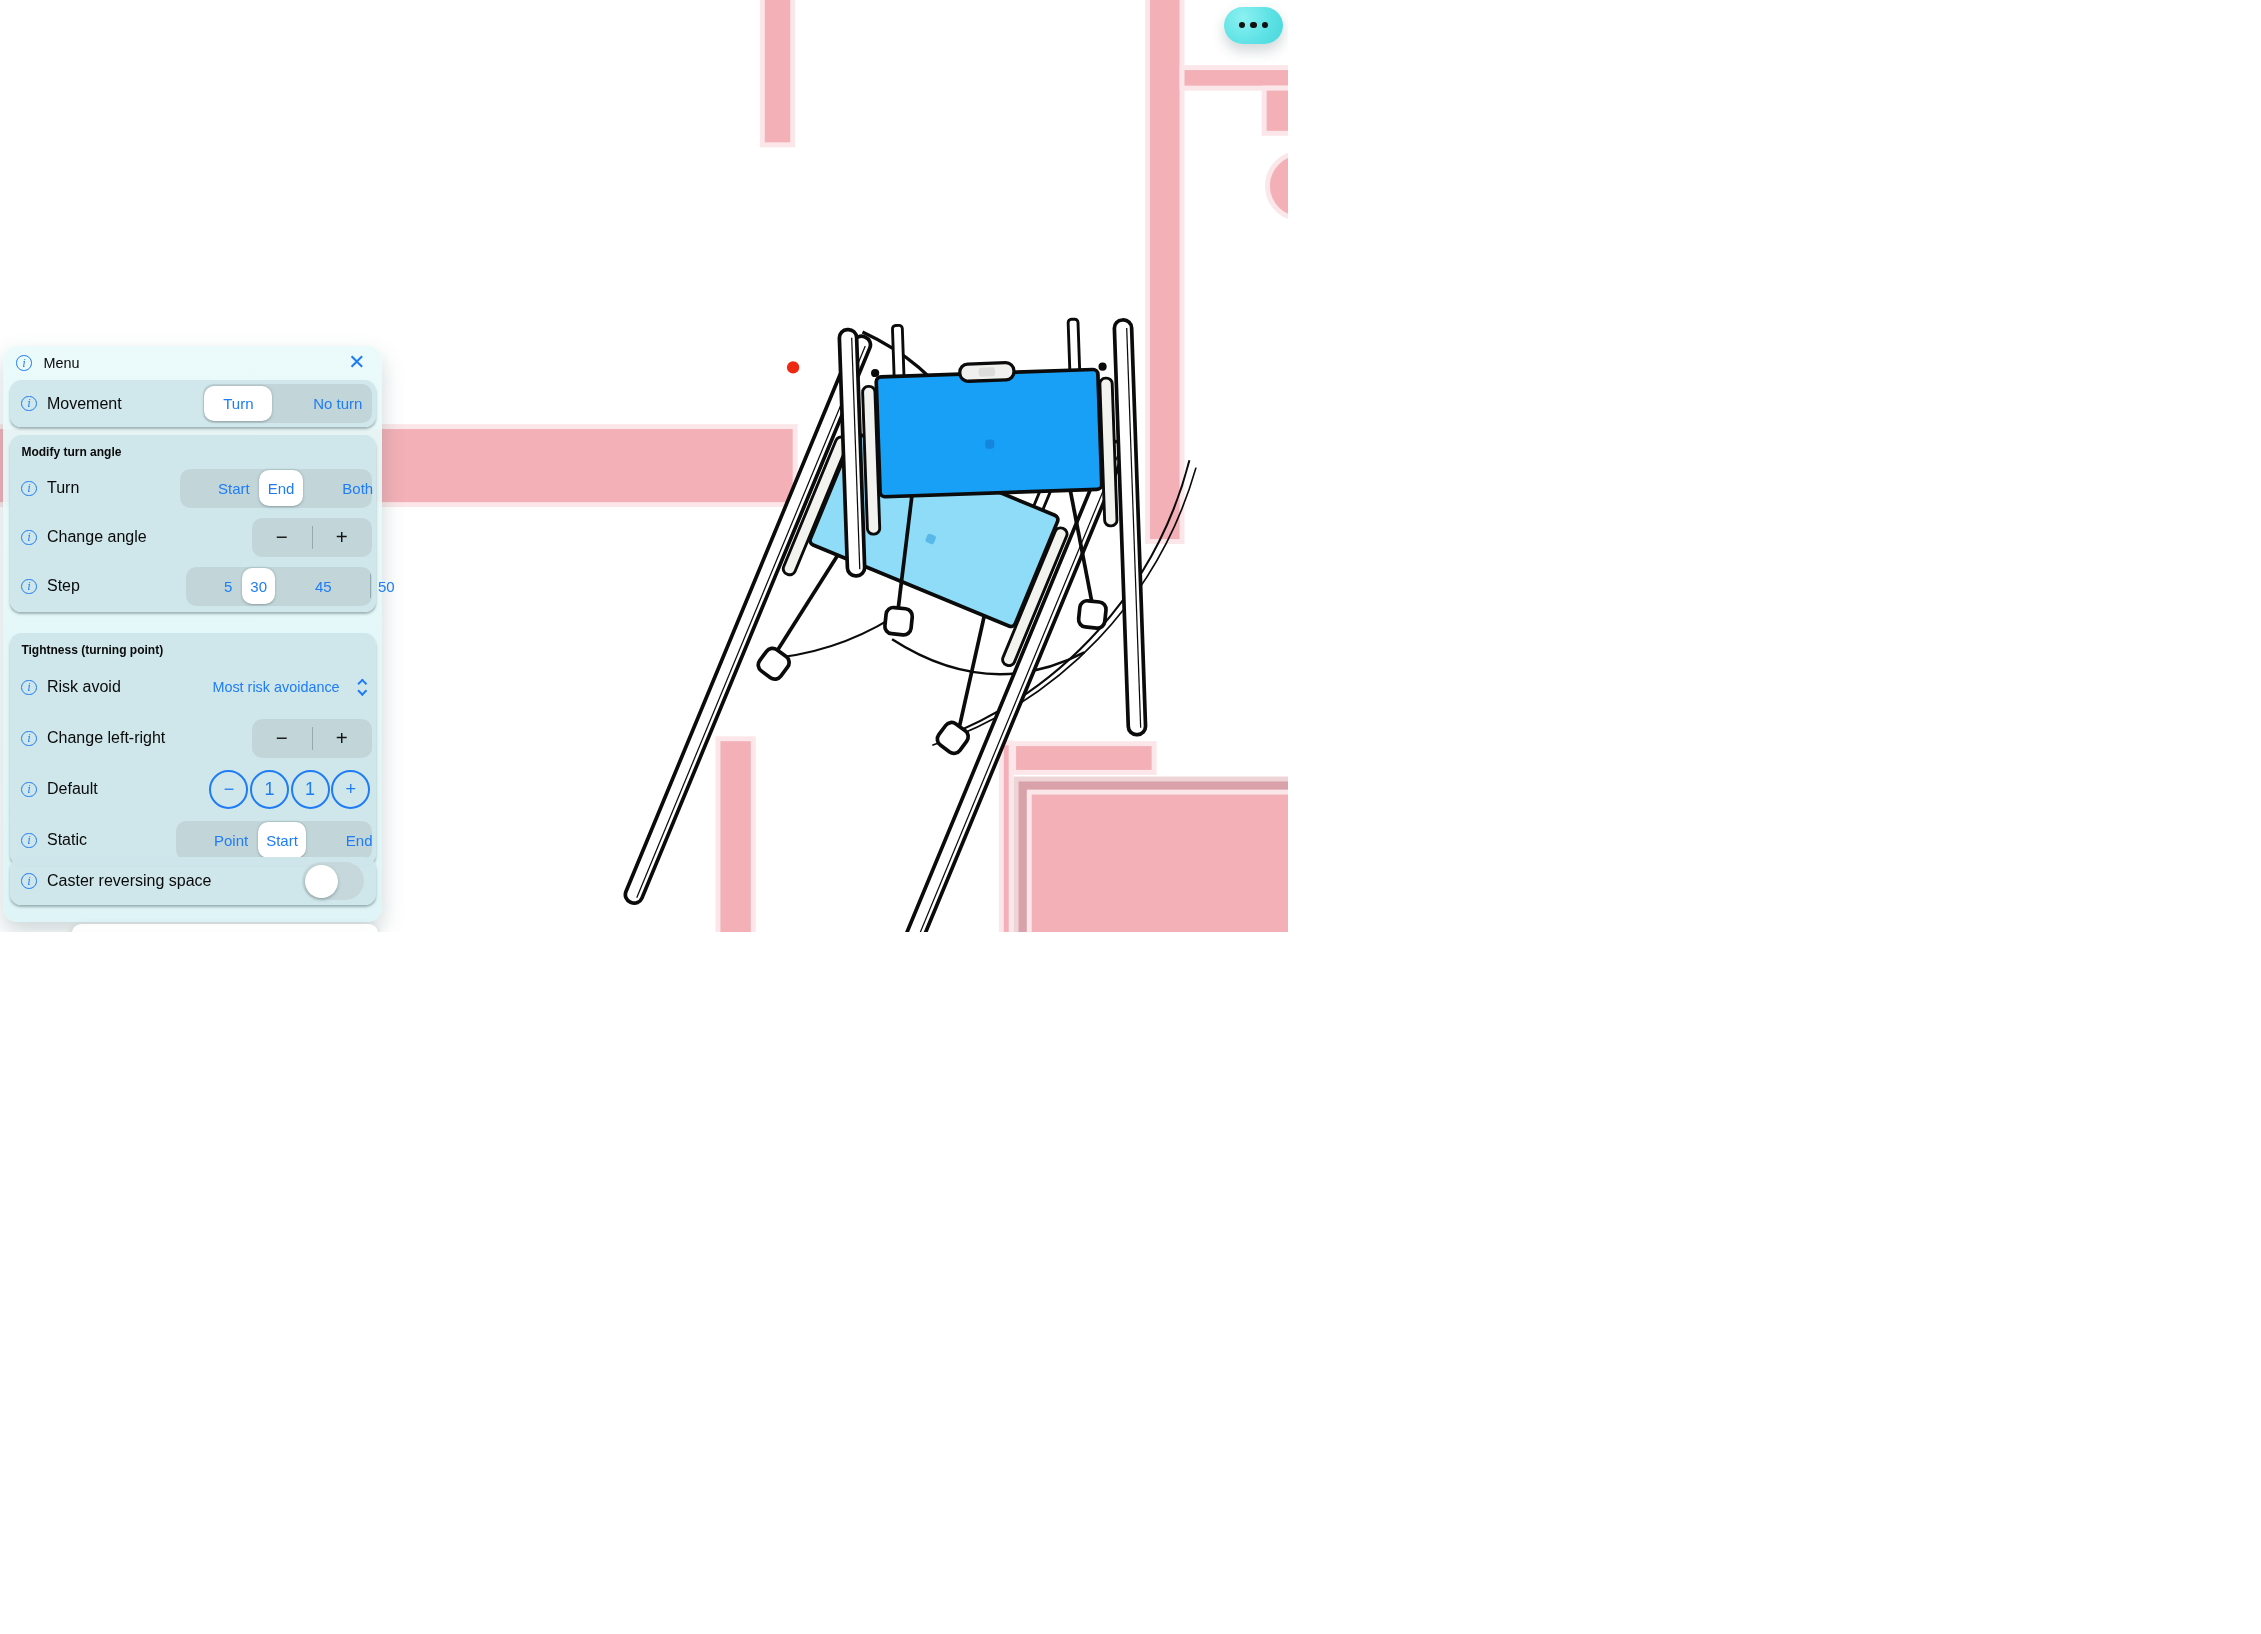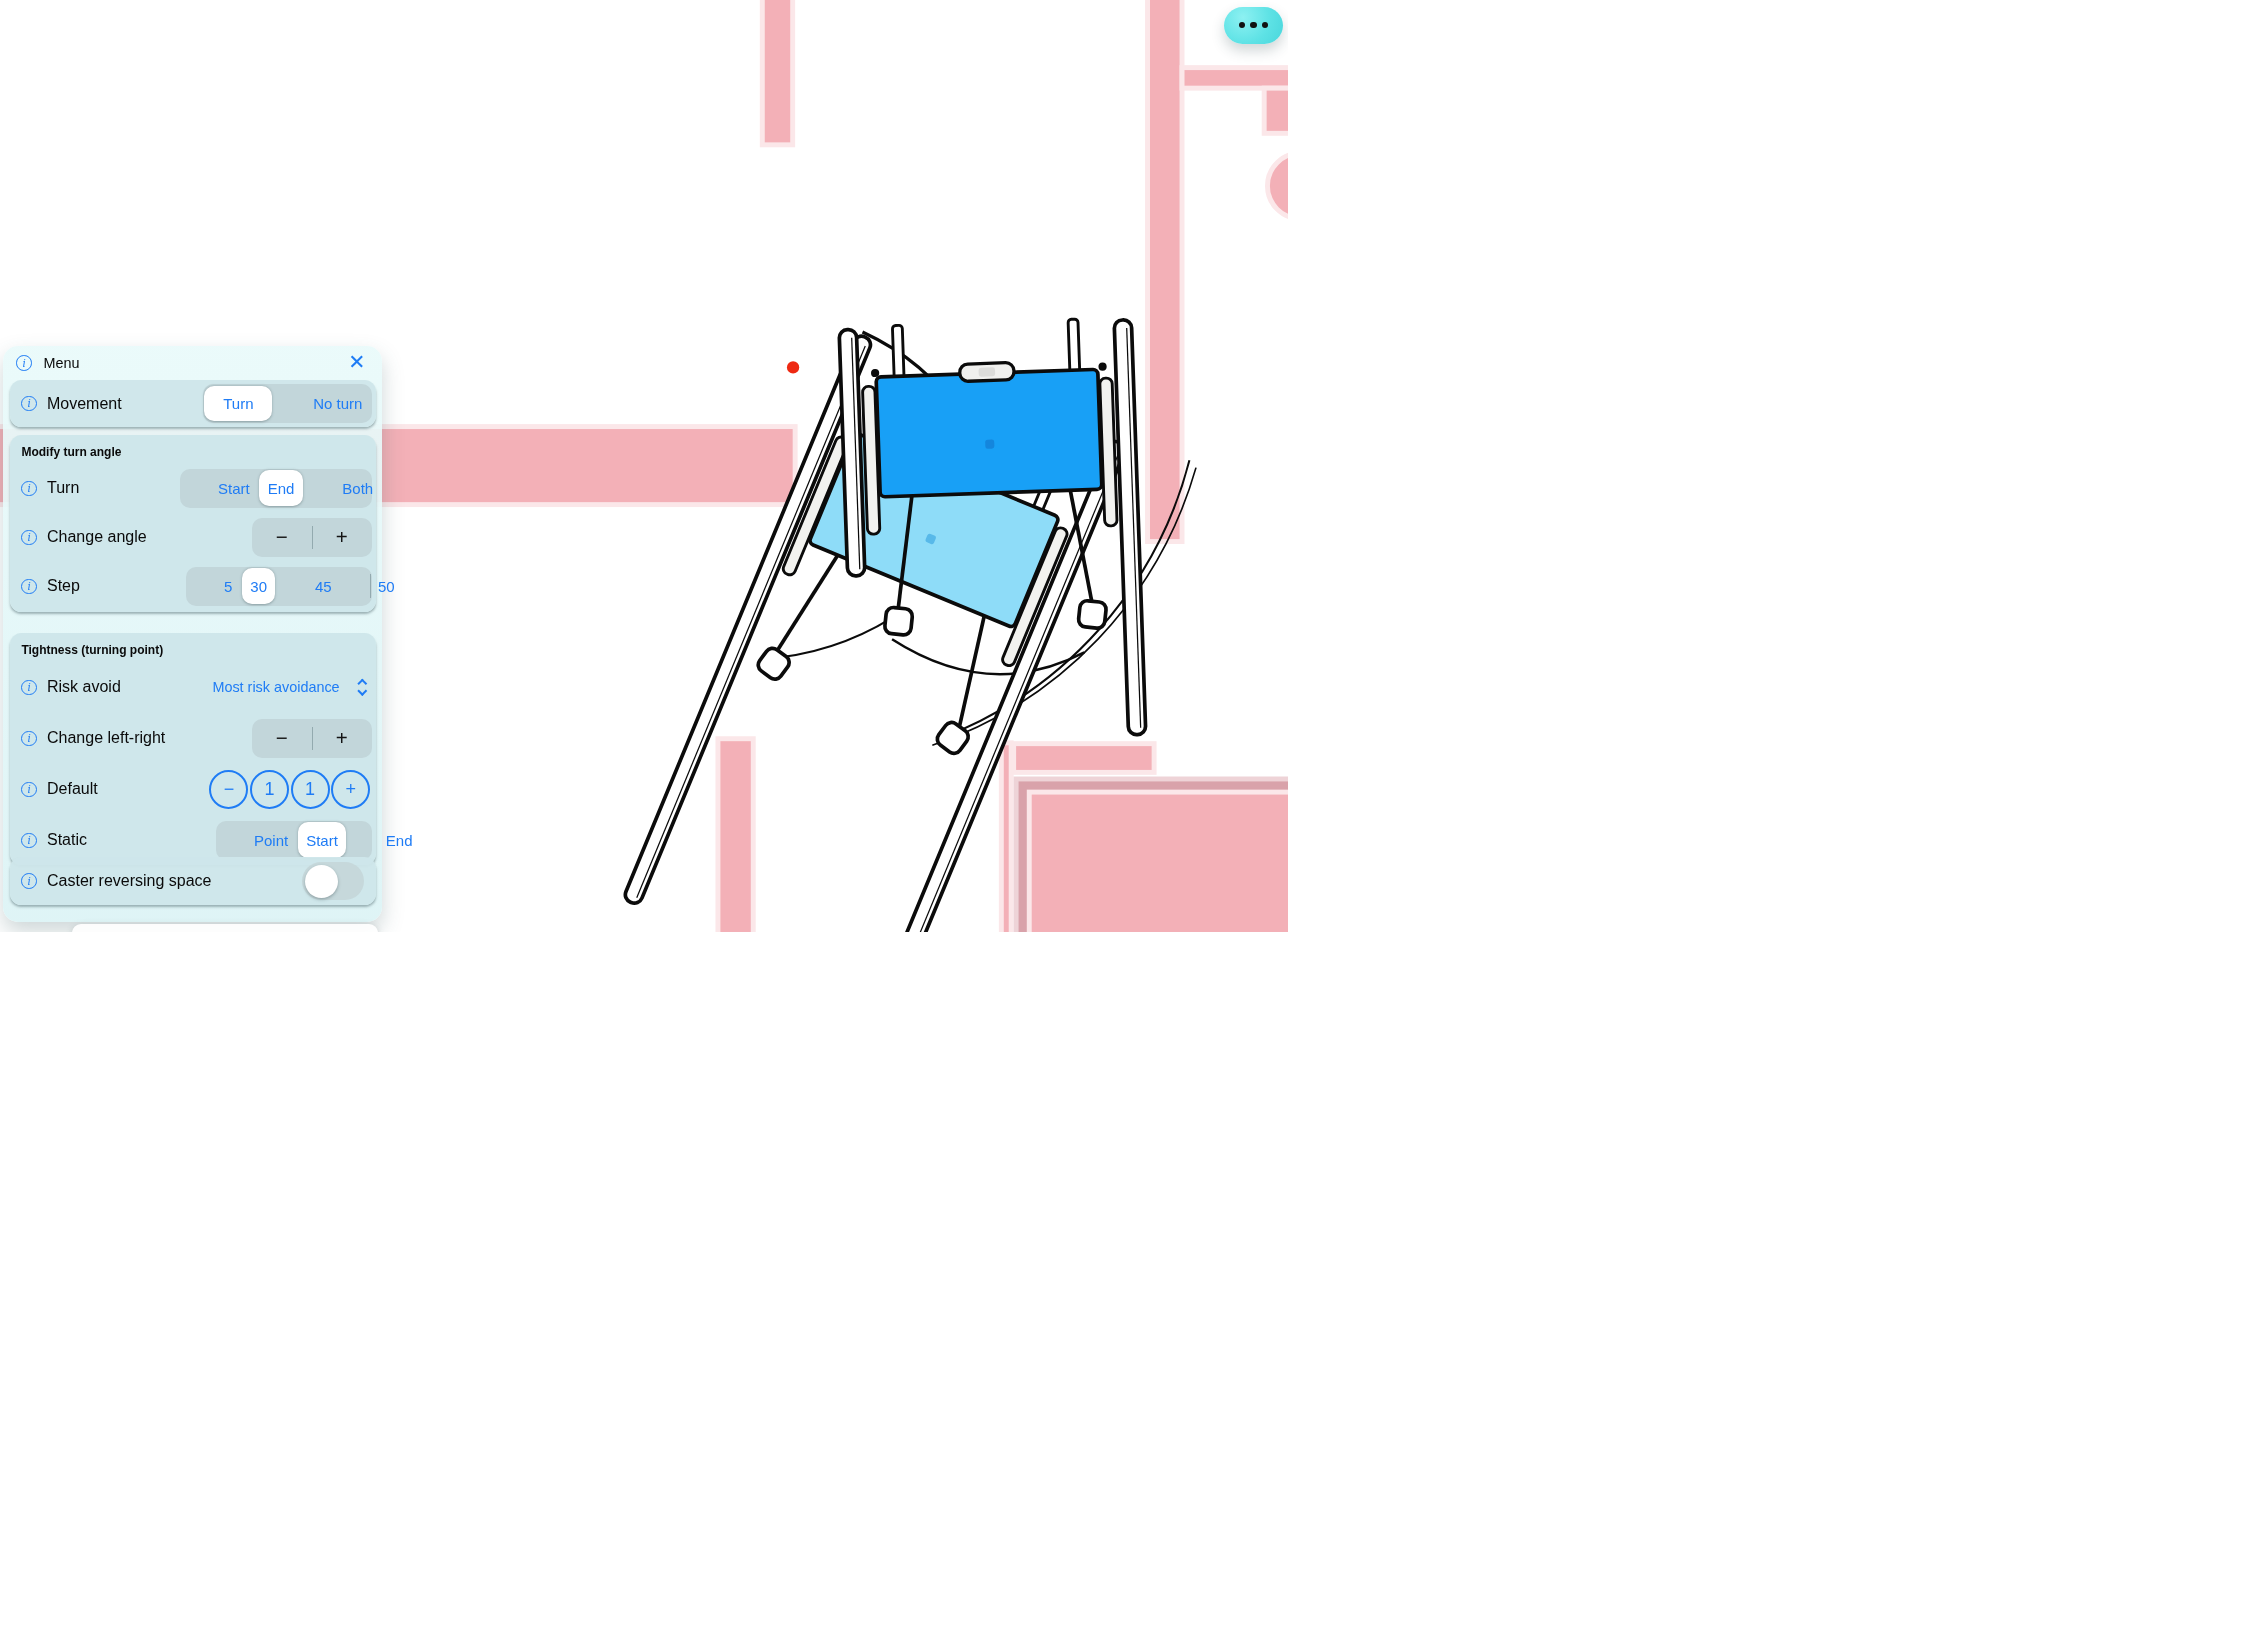--- a/index.html
+++ b/index.html
@@ -40,21 +40,21 @@
     font-family:"DejaVu Serif",serif;font-style:italic;font-size:10.3px;line-height:1;}
 
   
   .seg{height:39px;background:#c2d6da;border-radius:10px;display:flex;align-items:stretch;padding:0;box-sizing:border-box;}
   .seg .opt{flex:1;display:flex;align-items:center;justify-content:center;color:#1f7cf5;font-size:15px;cursor:pointer;padding:0 8.2px;position:relative;margin-left:30px;}
   .seg .opt.sel{background:#ffffff;border-radius:10px;margin:1.6px;box-shadow:0 0.8px 2.5px rgba(70,90,95,.45);font-weight:500;}
   .seg .opt.divider-left::before{content:"";position:absolute;left:0;top:7.4px;bottom:7.4px;width:0.8px;background:rgba(110,135,140,.55);}
   .seg-movement{width:169px;}
   .seg-turn{width:192px;}
   .seg-step{width:186px;}
-  .seg-static{width:156px;}
+  .seg-static{width:196px;}
 
   
   .stepper{width:120px;height:39px;background:#c2d6da;border-radius:10px;display:flex;align-items:center;position:relative;}
   .stepper .half{flex:1;display:flex;align-items:center;justify-content:center;color:#141414;font-size:20.5px;font-weight:400;cursor:pointer;}
   .stepper::after{content:"";position:absolute;left:50%;top:8.2px;bottom:8.2px;width:0.8px;background:rgba(110,135,140,.55);}
 
   
   .picker{display:flex;align-items:center;gap:19px;color:#1f7cf5;font-size:14.4px;cursor:pointer;margin-right:6.6px;}
   .chevs{display:flex;flex-direction:column;gap:3.3px;align-items:center;}
   .chev{width:6.6px;height:6.6px;border-left:2px solid #1f7cf5;border-top:2px solid #1f7cf5;box-sizing:border-box;}

